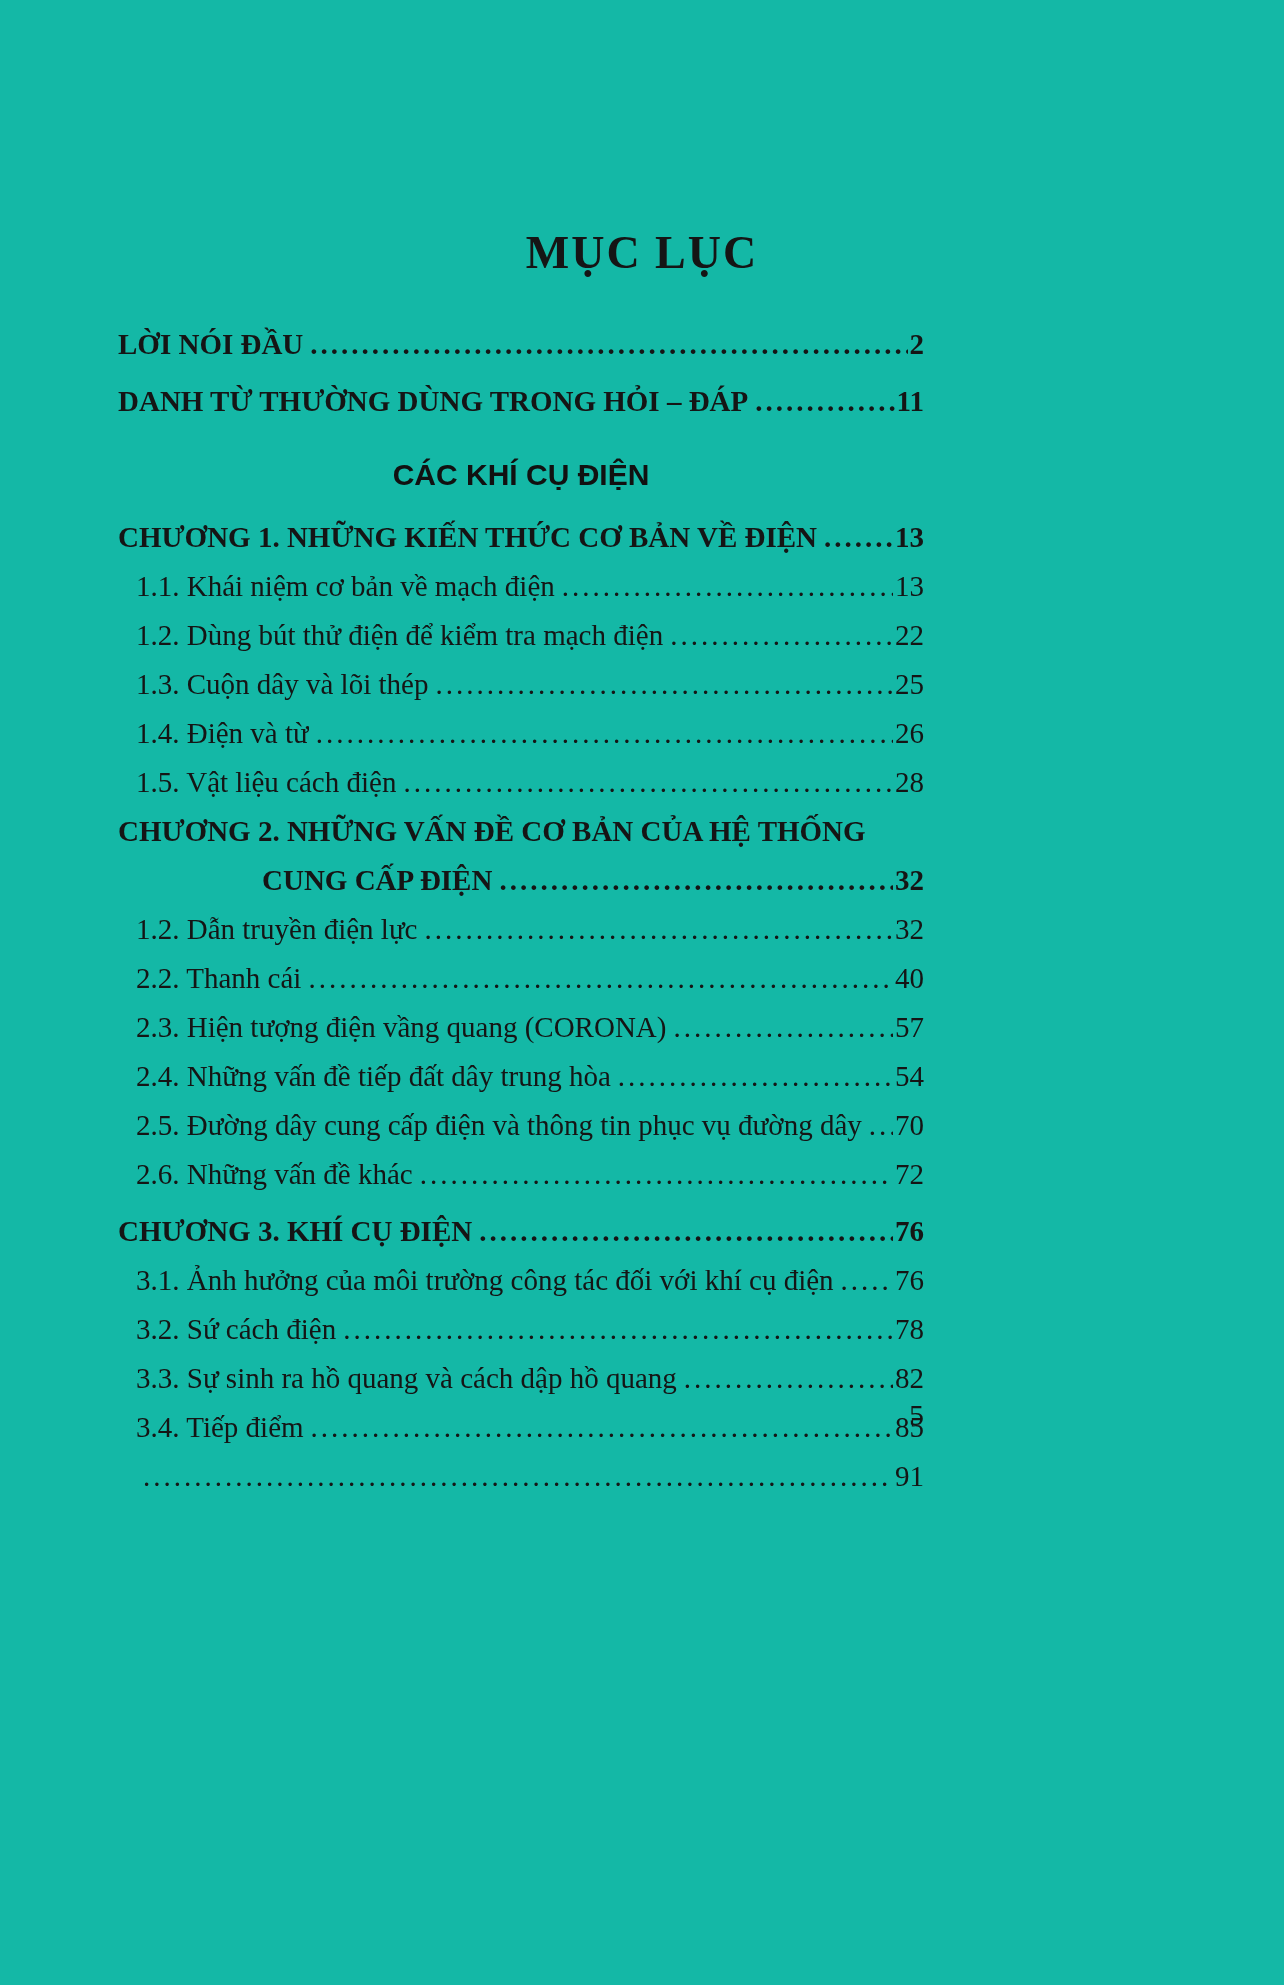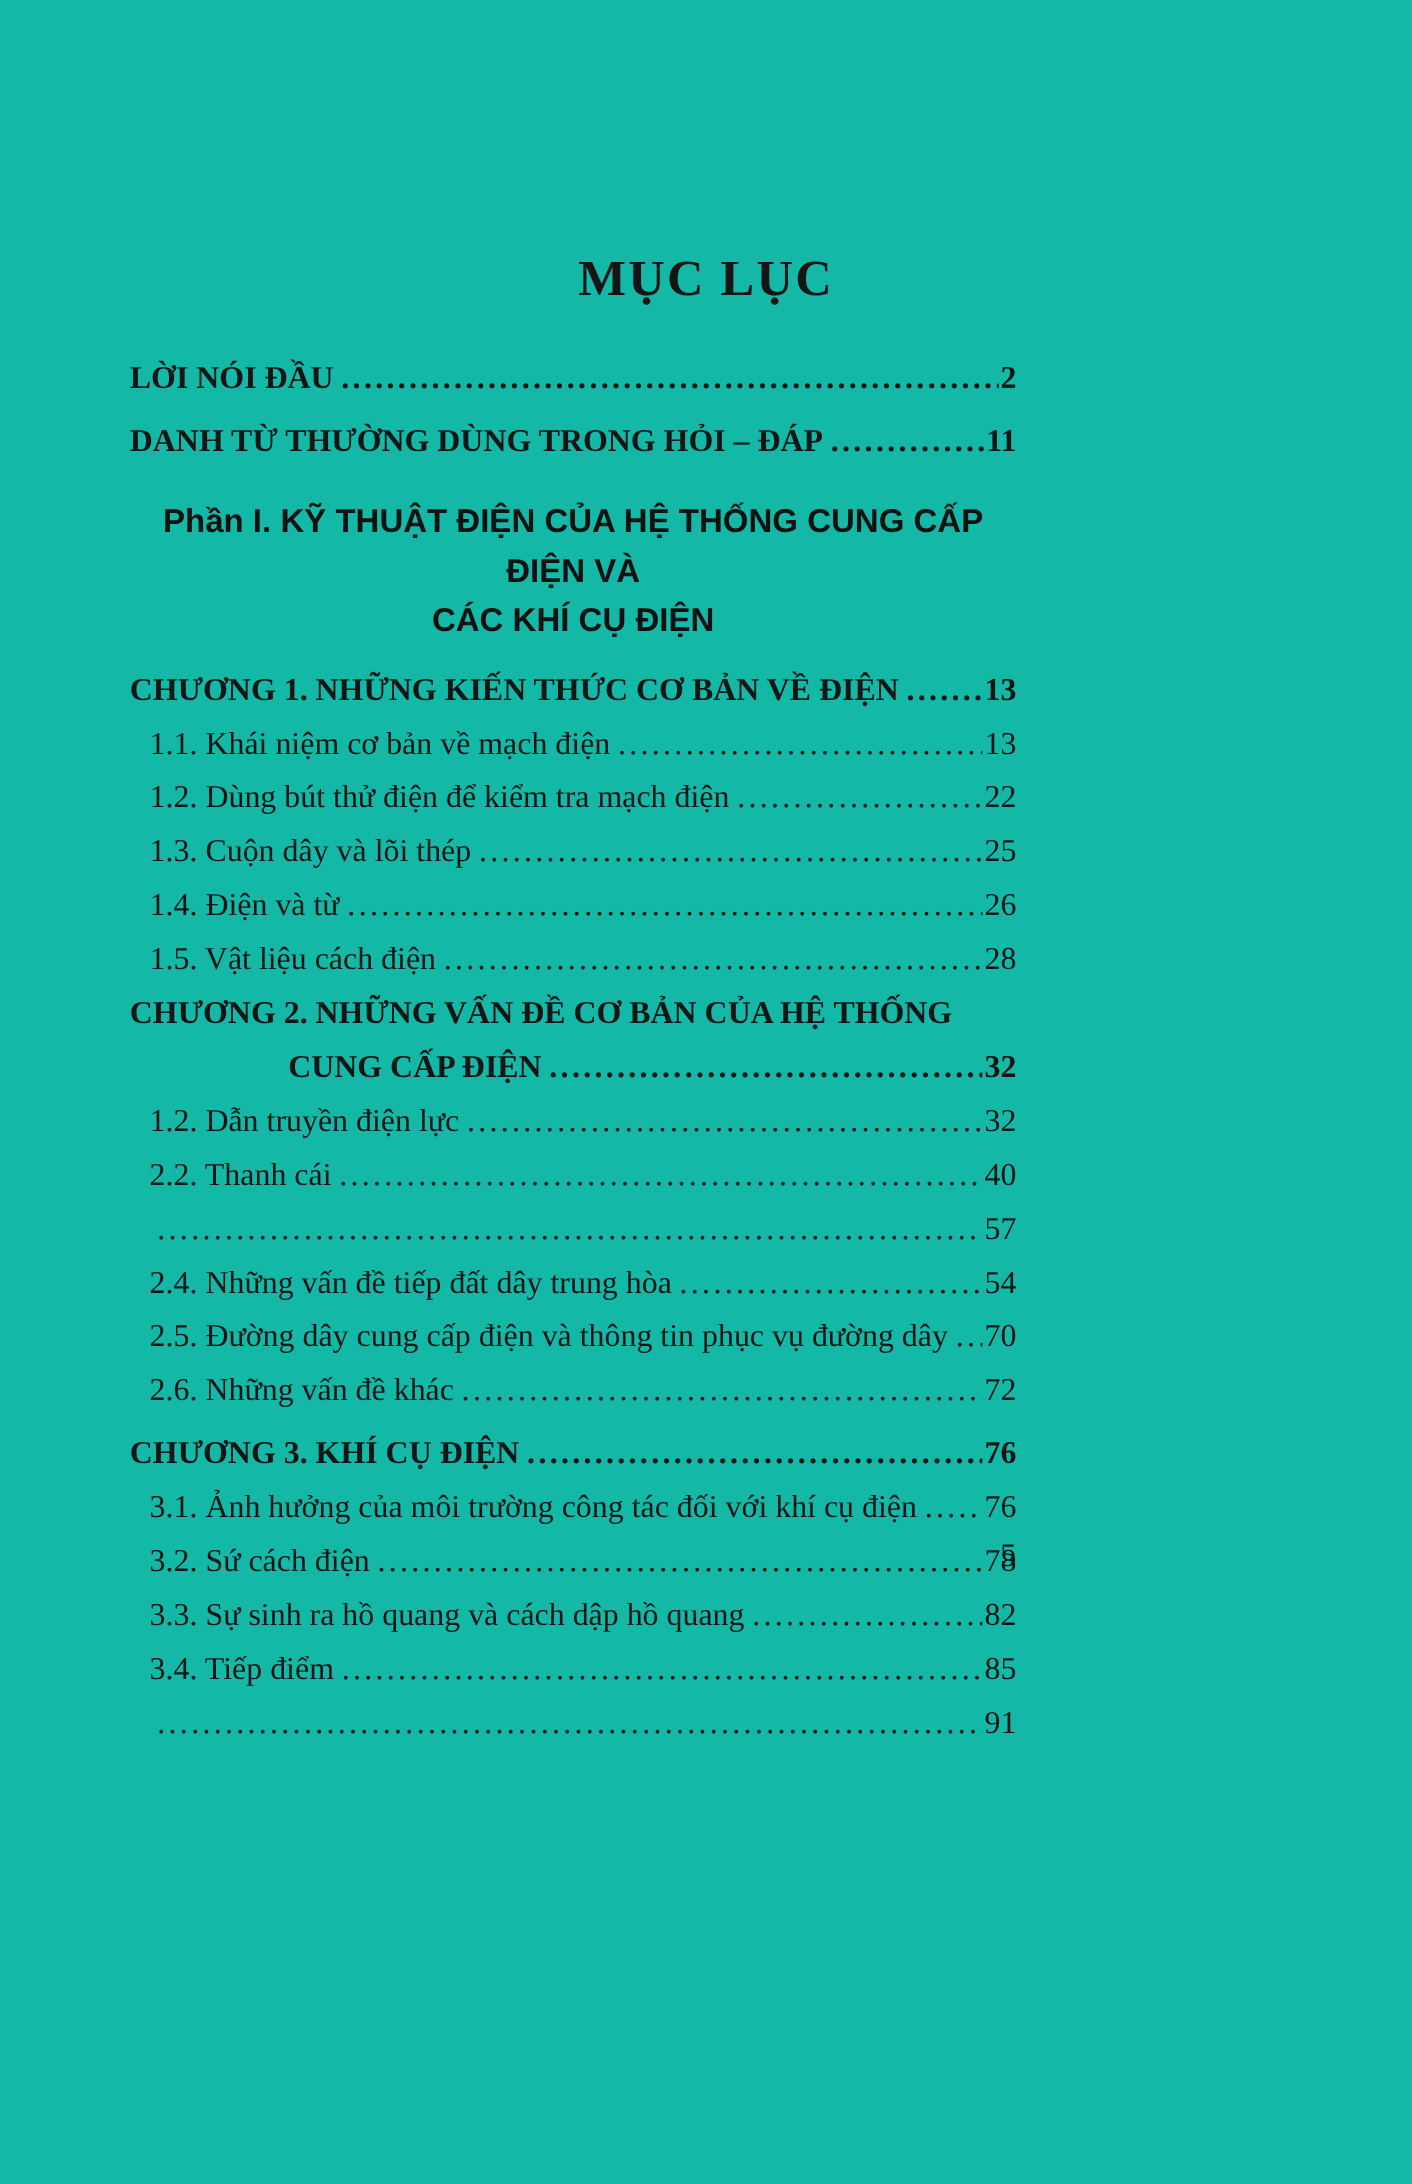--- a/index.html
+++ b/index.html
@@ -103,21 +103,20 @@
         <span class="entry-label">LỜI NÓI ĐẦU</span>
         <span class="leader">............................................................................................................................................</span>
         <span class="pageno">2</span>
       </div>
       <div class="row chapter">
         <span class="entry-label">DANH TỪ THƯỜNG DÙNG TRONG HỎI – ĐÁP</span>
         <span class="leader">............................................................................................................................................</span>
         <span class="pageno">11</span>
       </div>
       <div class="section-heading">
-        <div>Phần I. KỸ THUẬT ĐIỆN CỦA HỆ THỐNG CUNG CẤP ĐIỆN VÀ</div>
         <div>CÁC KHÍ CỤ ĐIỆN</div>
       </div>
       <div class="row chapter">
         <span class="entry-label">CHƯƠNG 1. NHỮNG KIẾN THỨC CƠ BẢN VỀ ĐIỆN</span>
         <span class="leader">............................................................................................................................................</span>
         <span class="pageno">13</span>
       </div>
       <div class="row item">
         <span class="entry-label">1.1. Khái niệm cơ bản về mạch điện</span>
         <span class="leader">............................................................................................................................................</span>
@@ -155,20 +154,21 @@
         <span class="entry-label">1.2. Dẫn truyền điện lực</span>
         <span class="leader">............................................................................................................................................</span>
         <span class="pageno">32</span>
       </div>
       <div class="row item">
         <span class="entry-label">2.2. Thanh cái</span>
         <span class="leader">............................................................................................................................................</span>
         <span class="pageno">40</span>
       </div>
       <div class="row item">
+        <span class="entry-label">2.3. Hiện tượng điện vầng quang (CORONA)</span>
         <span class="leader">............................................................................................................................................</span>
         <span class="pageno">57</span>
       </div>
       <div class="row item">
         <span class="entry-label">2.4. Những vấn đề tiếp đất dây trung hòa</span>
         <span class="leader">............................................................................................................................................</span>
         <span class="pageno">54</span>
       </div>
       <div class="row item">
         <span class="entry-label">2.5. Đường dây cung cấp điện và thông tin phục vụ đường dây</span>

